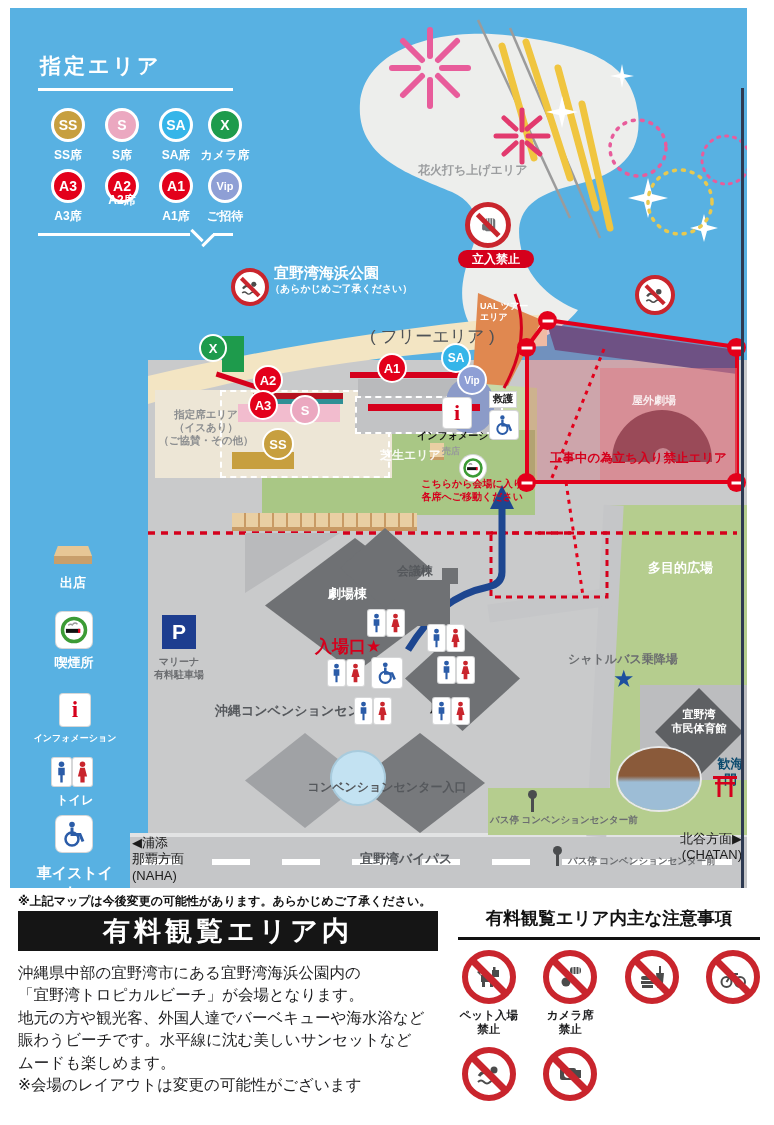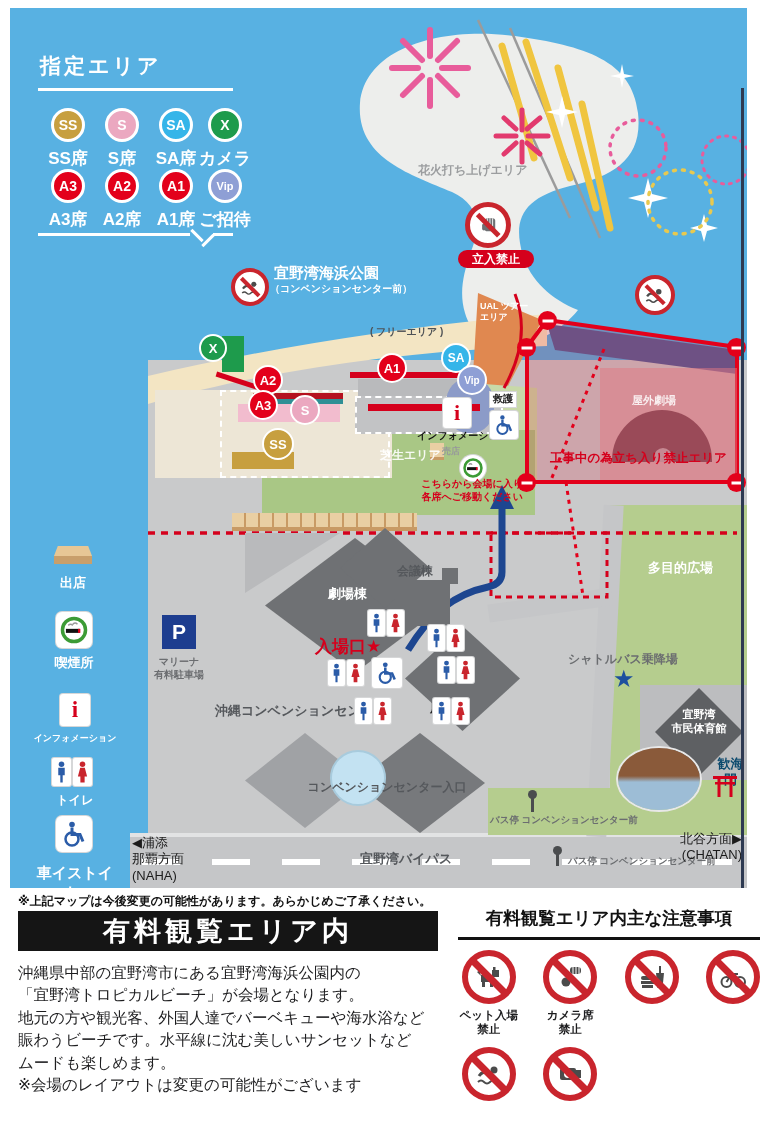--- a/index.html
+++ b/index.html
@@ -5,21 +5,21 @@
   html,body{margin:0;padding:0;width:774px;height:1125px;background:#fff;overflow:hidden;
     font-family:"Liberation Sans","DejaVu Sans",sans-serif;}
   .abs{position:absolute;}
   .lbl{position:absolute;white-space:pre-line;line-height:1.25;}
   #map{position:absolute;left:10px;top:8px;width:737px;height:880px;background:#58B1E2;overflow:hidden;}
   svg.layer{position:absolute;left:0;top:0;pointer-events:none;}
   .mk{position:absolute;border:2px solid #fff;border-radius:50%;color:#fff;font-weight:bold;
       display:flex;align-items:center;justify-content:center;box-sizing:border-box;}
   .badge{position:absolute;width:34px;height:34px;border:3px solid #fff;border-radius:50%;color:#fff;
       font-weight:bold;font-size:14px;display:flex;align-items:center;justify-content:center;box-sizing:border-box;}
-  .badge-lbl{position:absolute;width:58px;text-align:center;color:#fff;font-weight:bold;font-size:17px;}
+  .badge-lbl{position:absolute;width:58px;text-align:center;color:#fff;font-weight:bold;font-size:12px;}
   .ban{position:absolute;background:#fff;border:4px solid #C9252D;border-radius:50%;box-sizing:border-box;
       display:flex;align-items:center;justify-content:center;}
   .ban:after{content:'';position:absolute;left:50%;top:50%;width:82%;height:14%;background:#C9252D;
       transform:translate(-50%,-50%) rotate(45deg);}
   .ban svg{width:68%;height:68%;}
   .rule-ban{position:relative;width:54px;height:54px;background:#fff;border:6px solid #C9252D;border-radius:50%;
       box-sizing:border-box;display:flex;align-items:center;justify-content:center;margin:0 auto;}
   .rule-ban:after{content:'';position:absolute;left:50%;top:50%;width:46px;height:7px;background:#C9252D;
       transform:translate(-50%,-50%) rotate(45deg);}
   .wc{position:absolute;display:flex;gap:2px;}
@@ -95,20 +95,23 @@
 
   <div class="abs" style="left:290px;top:422px;width:235px;height:85px;background:#A9C785;"></div>
   <div class="abs" style="left:252px;top:455px;width:42px;height:55px;background:#A9C785;"></div>
   <div class="abs" style="left:600px;top:497px;width:137px;height:330px;background:#B5CD8E;"></div>
   <div class="abs" style="left:585px;top:497px;width:20px;height:332px;background:#C5C6C8;transform:rotate(3deg);"></div>
   <div class="abs" style="left:478px;top:588px;width:125px;height:18px;background:#C5C6C8;transform:rotate(-8deg);"></div>
   <div class="abs" style="left:478px;top:780px;width:167px;height:47px;background:#B5CD8E;"></div>
 
   <div class="abs" style="left:145px;top:382px;width:237px;height:88px;background:#EDE6D6;"></div>
   <div class="abs" style="left:210px;top:382px;width:170px;height:88px;border:2px dashed #fff;box-sizing:border-box;"></div>
+  <div class="lbl" style="left:148px;top:400px;width:96px;text-align:center;font-size:10.5px;font-weight:bold;color:#8C8E90;">指定席エリア
+（イスあり）
+（ご協賛・その他）</div>
 
   <div class="abs" style="left:205px;top:372px;width:55px;height:5px;background:#D5001C;transform:rotate(18deg);"></div>
   <div class="abs" style="left:243px;top:385px;width:90px;height:6px;background:#B5121F;"></div>
   <div class="abs" style="left:243px;top:391px;width:90px;height:5px;background:#2F8F95;"></div>
   <div class="abs" style="left:228px;top:396px;width:102px;height:18px;background:#F2BCCE;"></div>
   <div class="abs" style="left:222px;top:444px;width:62px;height:17px;background:#C79F3F;"></div>
   <div class="abs" style="left:340px;top:364px;width:120px;height:6px;background:#D5001C;"></div>
   <div class="abs" style="left:348px;top:371px;width:112px;height:20px;background:#B9BABC;"></div>
   <div class="abs" style="left:345px;top:388px;width:148px;height:38px;border:2px dashed #fff;background:#C2C3C5;box-sizing:border-box;"></div>
   <div class="abs" style="left:436px;top:370px;width:48px;height:55px;background:#8C9BC8;border-radius:45%;"></div>
@@ -145,21 +148,21 @@
   <div class="badge" style="left: 198px; top: 100px; background: rgb(30, 155, 76);">X</div>
   <div class="badge-lbl" style="left:29px;top:139px;">SS席</div>
   <div class="badge-lbl" style="left:83px;top:139px;">S席</div>
   <div class="badge-lbl" style="left:137px;top:139px;">SA席</div>
   <div class="badge-lbl" style="left:186px;top:139px;">カメラ席</div>
   <div class="badge" style="left: 41px; top: 161px; background: rgb(227, 0, 27);">A3</div>
   <div class="badge" style="left: 95px; top: 161px; background: rgb(227, 0, 27);">A2</div>
   <div class="badge" style="left: 149px; top: 161px; background: rgb(227, 0, 27);">A1</div>
   <div class="badge" style="left: 198px; top: 161px; font-size: 11px; background: rgb(142, 159, 213);">Vip</div>
   <div class="badge-lbl" style="left:29px;top:200px;">A3席</div>
-  <div class="badge-lbl" style="left:83px;top:200px;">A2席</div>
+  <div class="badge-lbl" style="left:83px;top:184px;">A2席</div>
   <div class="badge-lbl" style="left:137px;top:200px;">A1席</div>
   <div class="badge-lbl" style="left:186px;top:200px;">ご招待</div>
   <div class="abs" style="left:28px;top:225px;width:152px;height:3px;background:#fff;"></div>
   <div class="abs" style="left:179px;top:226px;width:16px;height:3px;background:#fff;transform:rotate(45deg);"></div>
   <div class="abs" style="left:190px;top:231px;width:16px;height:3px;background:#fff;transform:rotate(-45deg);"></div>
   <div class="abs" style="left:203px;top:225px;width:20px;height:3px;background:#fff;"></div>
 
   <div class="lbl" style="left:408px;top:155px;font-size:12px;font-weight:bold;color:#9B9D9F;">花火打ち上げエリア</div>
   <div class="ban" style="left:455px;top:194px;width:46px;height:46px;border-width:5px;">
     <svg viewBox="0 0 28 28">
@@ -174,29 +177,29 @@
   </div>
   <div class="lbl" style="left:448px;top:242px;width:76px;height:18px;background:#D5001C;border-radius:9px;color:#fff;font-size:12px;font-weight:bold;text-align:center;line-height:18px;">立入禁止</div>
   <div class="ban" style="left:221px;top:260px;width:38px;height:38px;">
     <svg viewBox="0 0 28 28">
         <circle cx="19" cy="10" r="3.5" fill="#4B4B4B"></circle>
         <path d="M4 16 q4 -6 9 -2 l6 3" stroke="#4B4B4B" stroke-width="3" fill="none"></path>
         <path d="M3 22 q3 -3 6 0 q3 3 6 0 q3 -3 6 0" stroke="#4B4B4B" stroke-width="2" fill="none"></path>
       </svg>
   </div>
   <div class="lbl" style="left:264px;top:256px;font-size:15px;font-weight:bold;color:#fff;">宜野湾海浜公園</div>
-  <div class="lbl" style="left:260px;top:275px;font-size:10px;font-weight:bold;color:#fff;">（コンベンションセンター前）</div>
+  <div class="lbl" style="left:260px;top:275px;font-size:10px;font-weight:bold;color:#fff;">（あらかじめご了承ください）</div>
   <div class="ban" style="left:625px;top:267px;width:40px;height:40px;">
     <svg viewBox="0 0 28 28">
         <circle cx="19" cy="10" r="3.5" fill="#4B4B4B"></circle>
         <path d="M4 16 q4 -6 9 -2 l6 3" stroke="#4B4B4B" stroke-width="3" fill="none"></path>
         <path d="M3 22 q3 -3 6 0 q3 3 6 0 q3 -3 6 0" stroke="#4B4B4B" stroke-width="2" fill="none"></path>
       </svg>
   </div>
-  <div class="lbl" style="left:360px;top:318px;font-size:10px;font-weight:bold;color:#4E5256;">( フリーエリア )</div>
+  <div class="lbl" style="left:360px;top:318px;font-size:17px;font-weight:normal;color:#4E5256;">( フリーエリア )</div>
   <div class="lbl" style="left:470px;top:293px;font-size:9px;font-weight:bold;color:#fff;">UAL ツアー
 エリア</div>
 
   <div class="abs" style="left:212px;top:328px;width:22px;height:36px;background:#1E9B4C;"></div>
   <div class="mk" style="left: 189px; top: 326px; width: 28px; height: 28px; font-size: 13px; background: rgb(30, 155, 76);">X</div>
   <div class="mk" style="left: 243px; top: 357px; width: 30px; height: 30px; font-size: 13px; background: rgb(227, 0, 27);">A2</div>
   <div class="mk" style="left: 238px; top: 382px; width: 30px; height: 30px; font-size: 13px; background: rgb(227, 0, 27);">A3</div>
   <div class="mk" style="left: 280px; top: 387px; width: 30px; height: 30px; font-size: 13px; background: rgb(235, 168, 192);">S</div>
   <div class="mk" style="left: 252px; top: 420px; width: 32px; height: 32px; font-size: 13px; background: rgb(199, 159, 63);">SS</div>
   <div class="mk" style="left: 367px; top: 345px; width: 30px; height: 30px; font-size: 13px; background: rgb(227, 0, 27);">A1</div>

